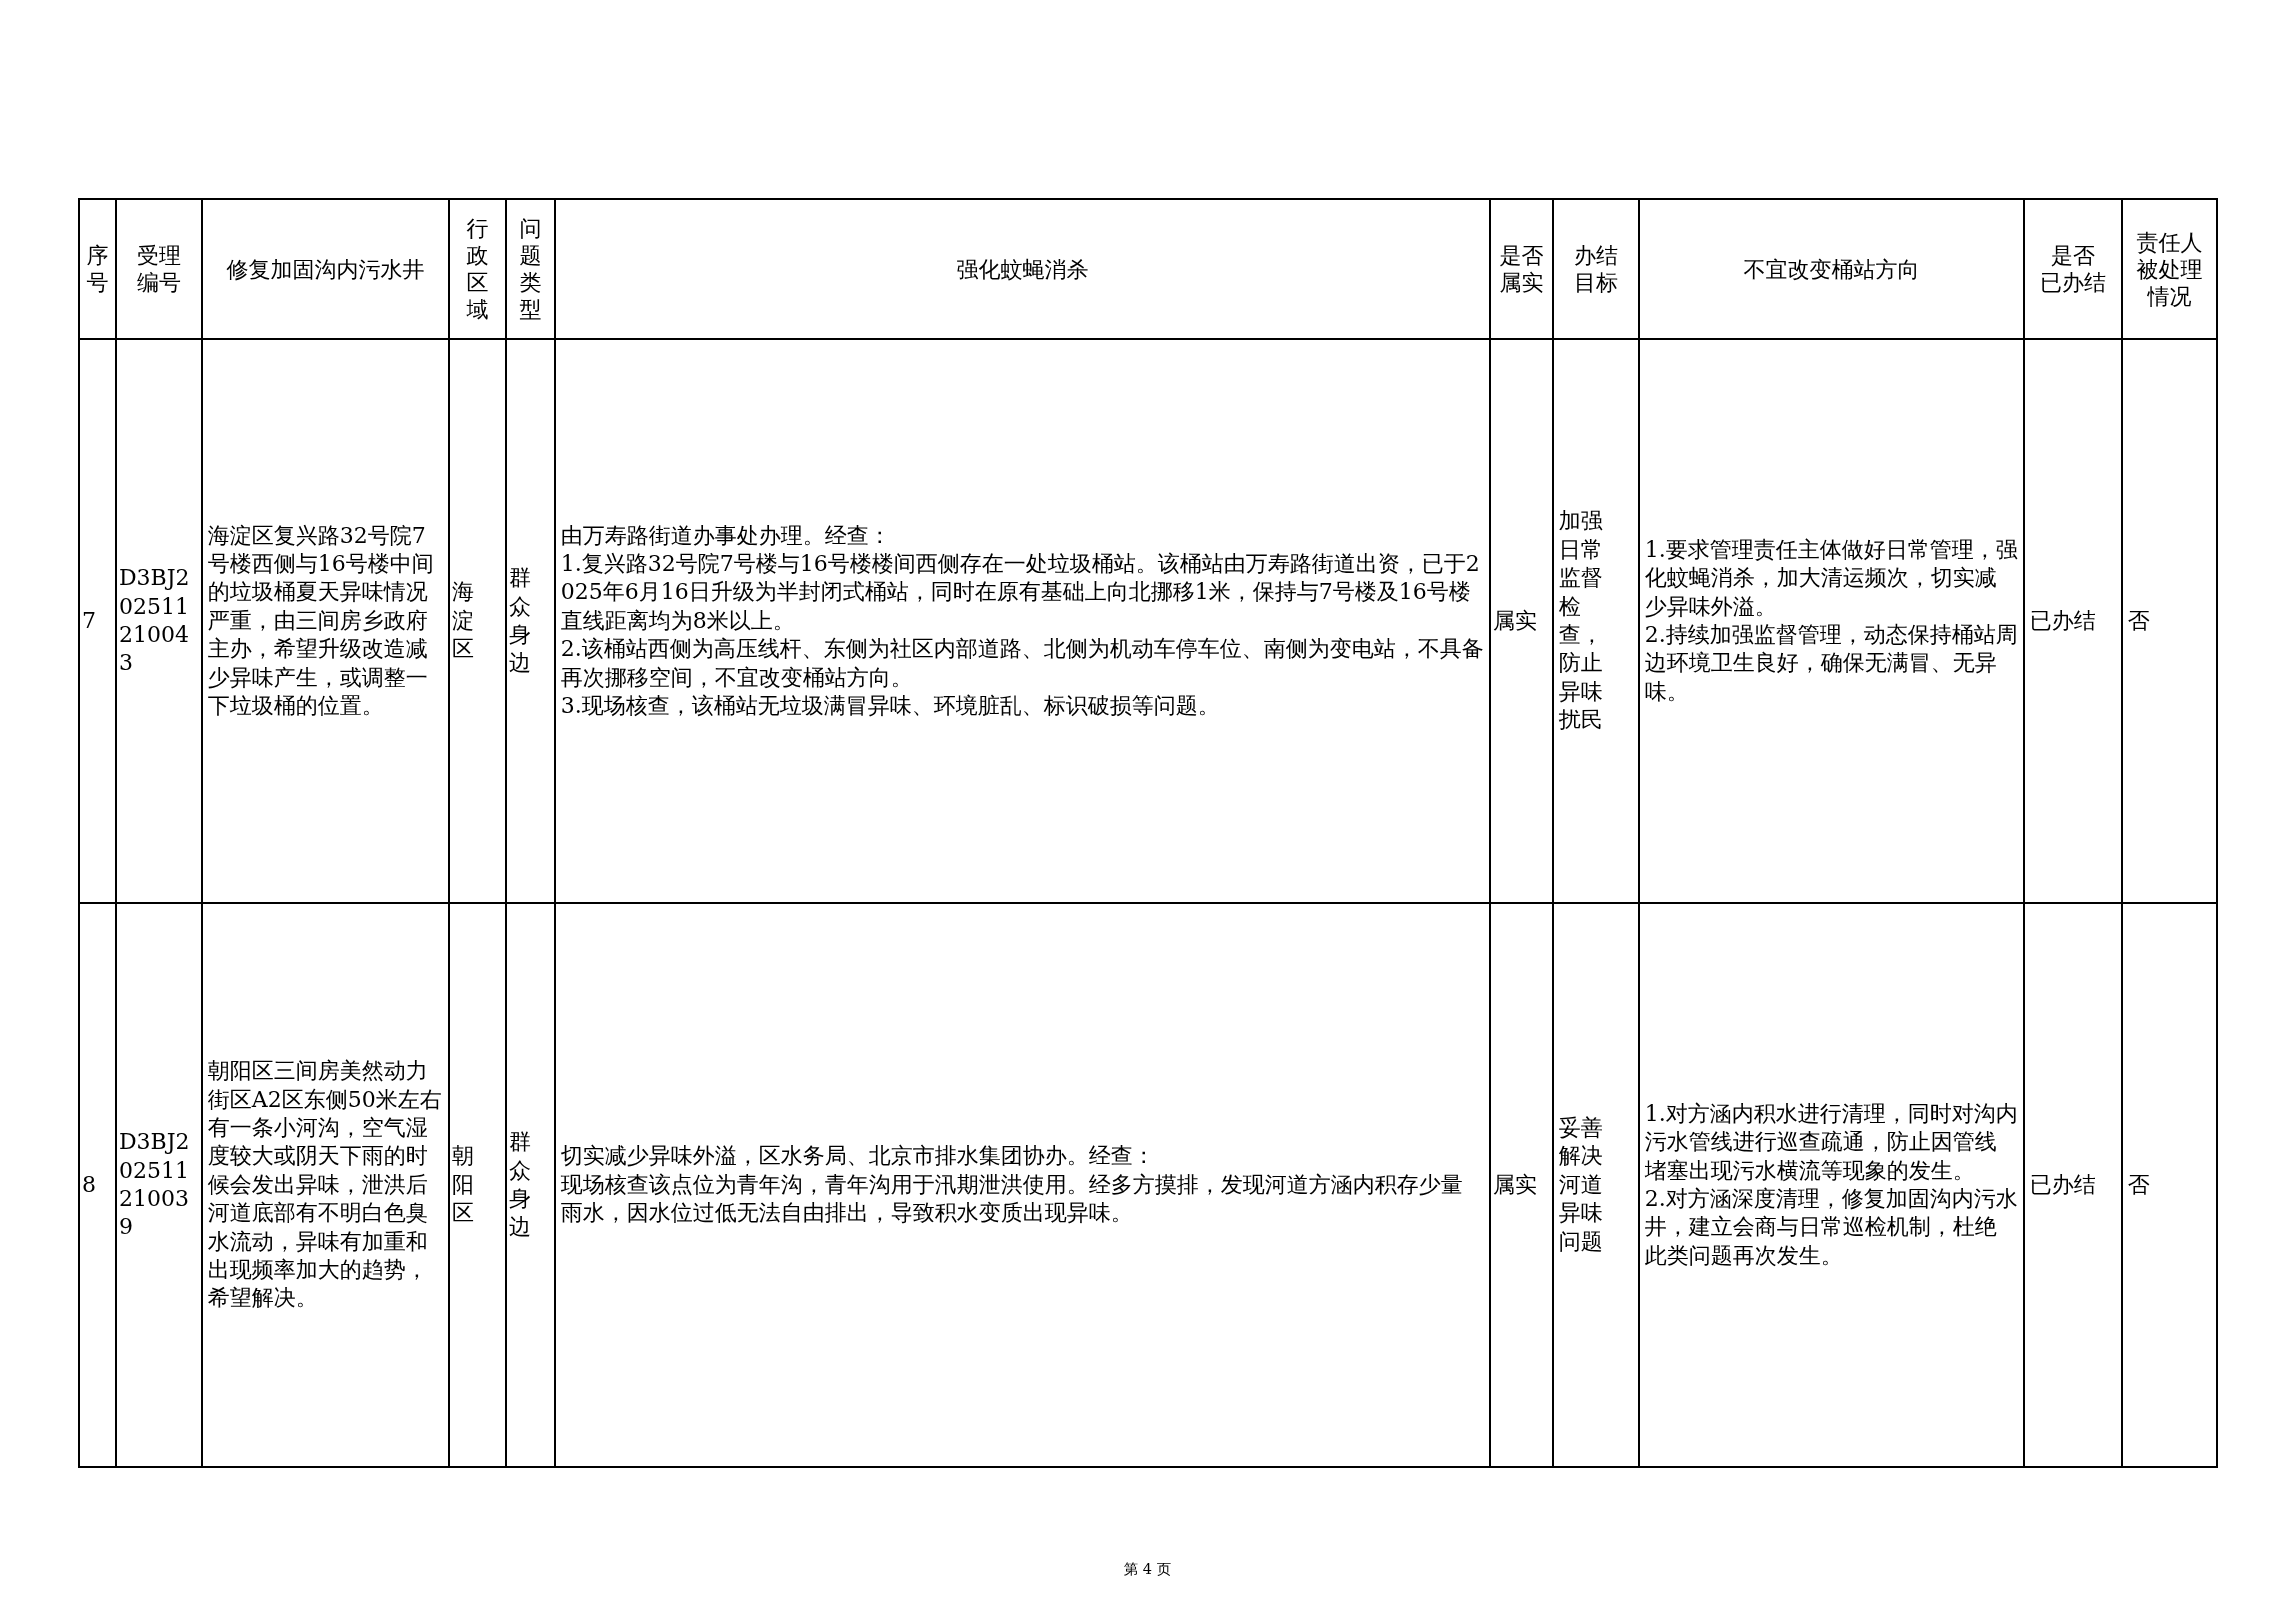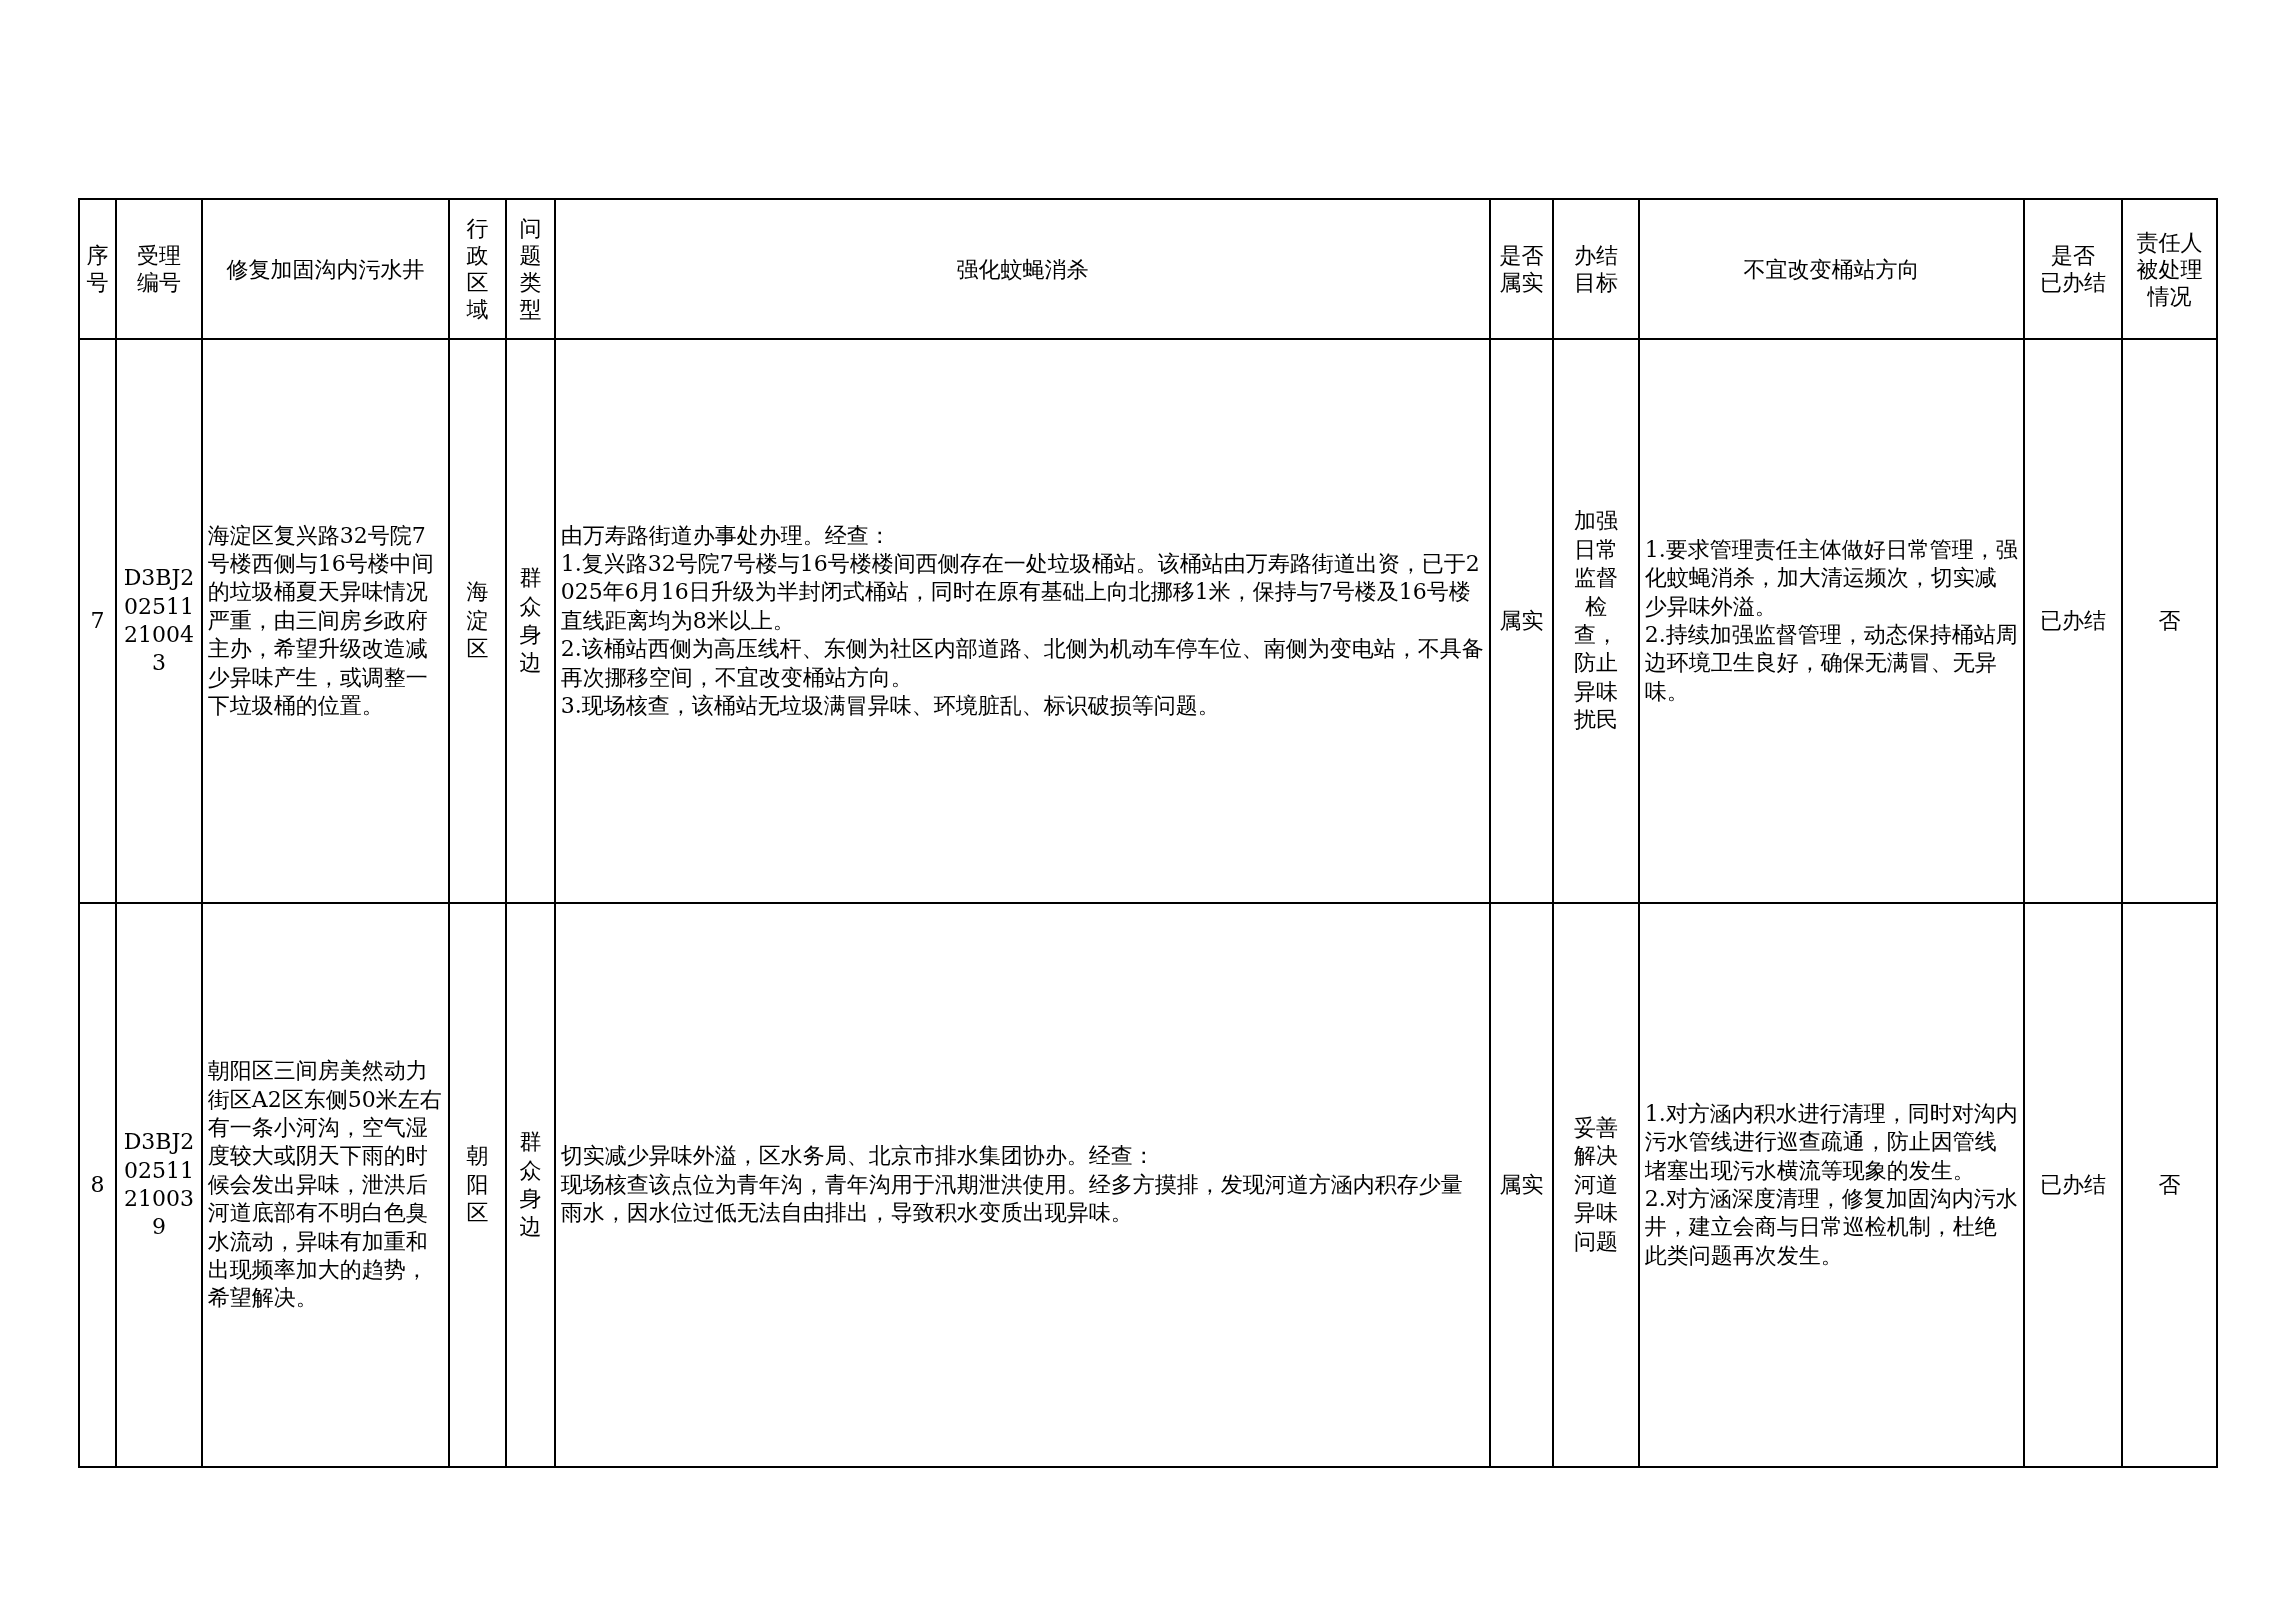--- a/index.html
+++ b/index.html
@@ -24,21 +24,21 @@
     line-height:27px;
     text-align:center;
     height:138px;
   }
   table.report td {
     font-family:"DejaVu Serif","Liberation Serif",serif;
     font-size:22px;
     line-height:28.4px;
     height:562px;
   }
-  .c { text-align:center; }
+  .c { text-align:left; }
   .l { text-align:left; word-break:break-all; white-space:pre-wrap; }
   .narrow { padding:0 1.9px !important; }
   .footer {
     position:absolute; left:0; width:2295px; top:1560px;
     text-align:center;
     font-family:"DejaVu Serif","Liberation Serif",serif;
     font-size:14.5px; color:#000;
   }
 </style>
 </head>
@@ -143,14 +143,15 @@
 异味
 问题</td>
         <td class="l">1.对方涵内积水进行清理，同时对沟内污水管线进行巡查疏通，防止因管线堵塞出现污水横流等现象的发生。
 2.对方涵深度清理，修复加固沟内污水井，建立会商与日常巡检机制，杜绝此类问题再次发生。</td>
         <td class="c">已办结</td>
         <td class="c">否</td>
       </tr>
     </tbody>
   </table>
 
+  <div class="footer">第 4 页</div>
 </div>
 
 
 </body></html>

